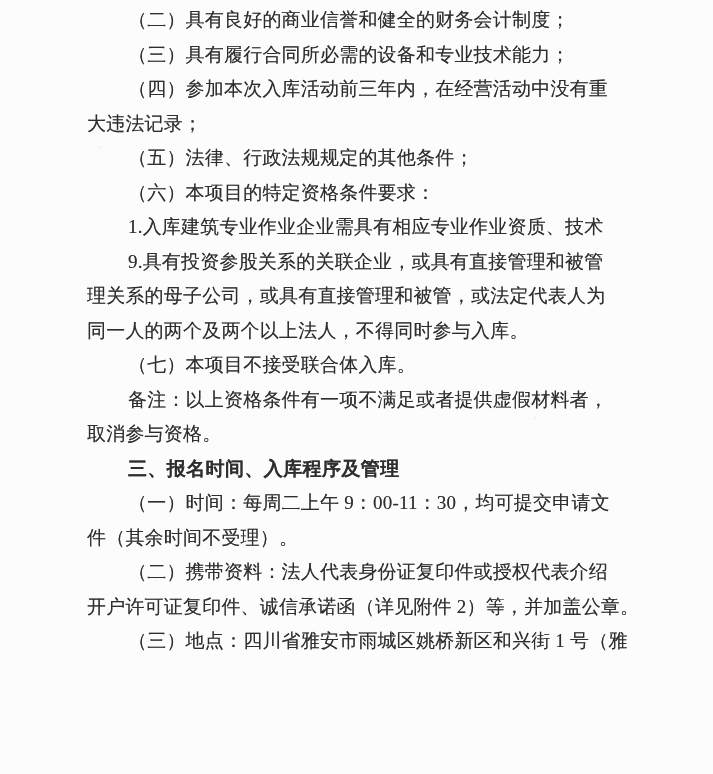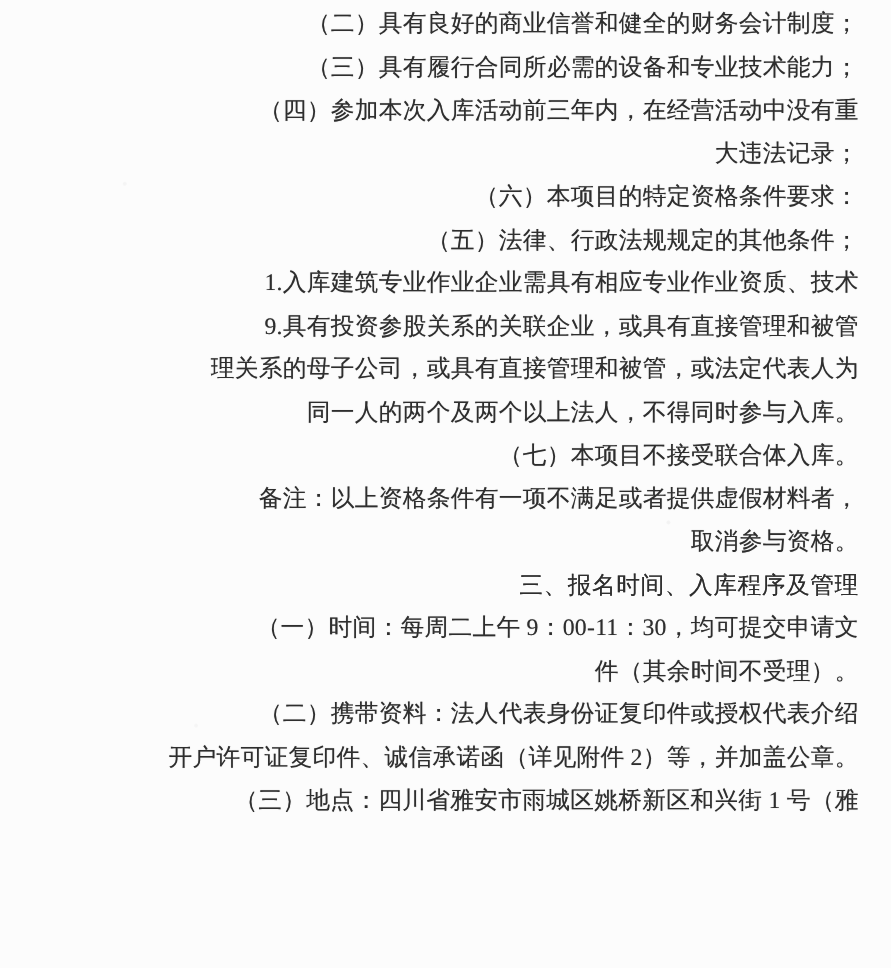--- a/index.html
+++ b/index.html
@@ -34,43 +34,42 @@
   }
   .line {
     font-size: 19px;
     line-height: 34.5px;
     height: 34.5px;
     color: var(--fg);
     letter-spacing: 0.2px;
     white-space: nowrap;
     text-shadow: 0 0 0.6px rgba(60,60,60,0.55);
     font-weight: 400;
-    text-align: right;
   }
   .line.indent {
     text-indent: 41px;
   }
   .line.bold {
     font-family: "Liberation Sans", "DejaVu Sans", sans-serif;
-    font-weight: 400;
+    font-weight: 700;
     letter-spacing: 0.4px;
     text-shadow: 0 0 0.4px rgba(40,40,40,0.7);
   }
 </style>
 </head>
 <body>
 
 <div class="scan-page">
   <div class="text-block">
       <div class="line indent">（二）具有良好的商业信誉和健全的财务会计制度；</div>
       <div class="line indent">（三）具有履行合同所必需的设备和专业技术能力；</div>
       <div class="line indent">（四）参加本次入库活动前三年内，在经营活动中没有重</div>
       <div class="line">大违法记录；</div>
+      <div class="line indent">（五）法律、行政法规规定的其他条件；</div>
       <div class="line indent">（六）本项目的特定资格条件要求：</div>
-      <div class="line indent">（五）法律、行政法规规定的其他条件；</div>
       <div class="line indent">1.入库建筑专业作业企业需具有相应专业作业资质、技术</div>
       <div class="line indent">9.具有投资参股关系的关联企业，或具有直接管理和被管</div>
       <div class="line">理关系的母子公司，或具有直接管理和被管，或法定代表人为</div>
       <div class="line">同一人的两个及两个以上法人，不得同时参与入库。</div>
       <div class="line indent">（七）本项目不接受联合体入库。</div>
       <div class="line indent">备注：以上资格条件有一项不满足或者提供虚假材料者，</div>
       <div class="line">取消参与资格。</div>
       <div class="line indent bold">三、报名时间、入库程序及管理</div>
       <div class="line indent">（一）时间：每周二上午 9：00-11：30，均可提交申请文</div>
       <div class="line">件（其余时间不受理）。</div>

